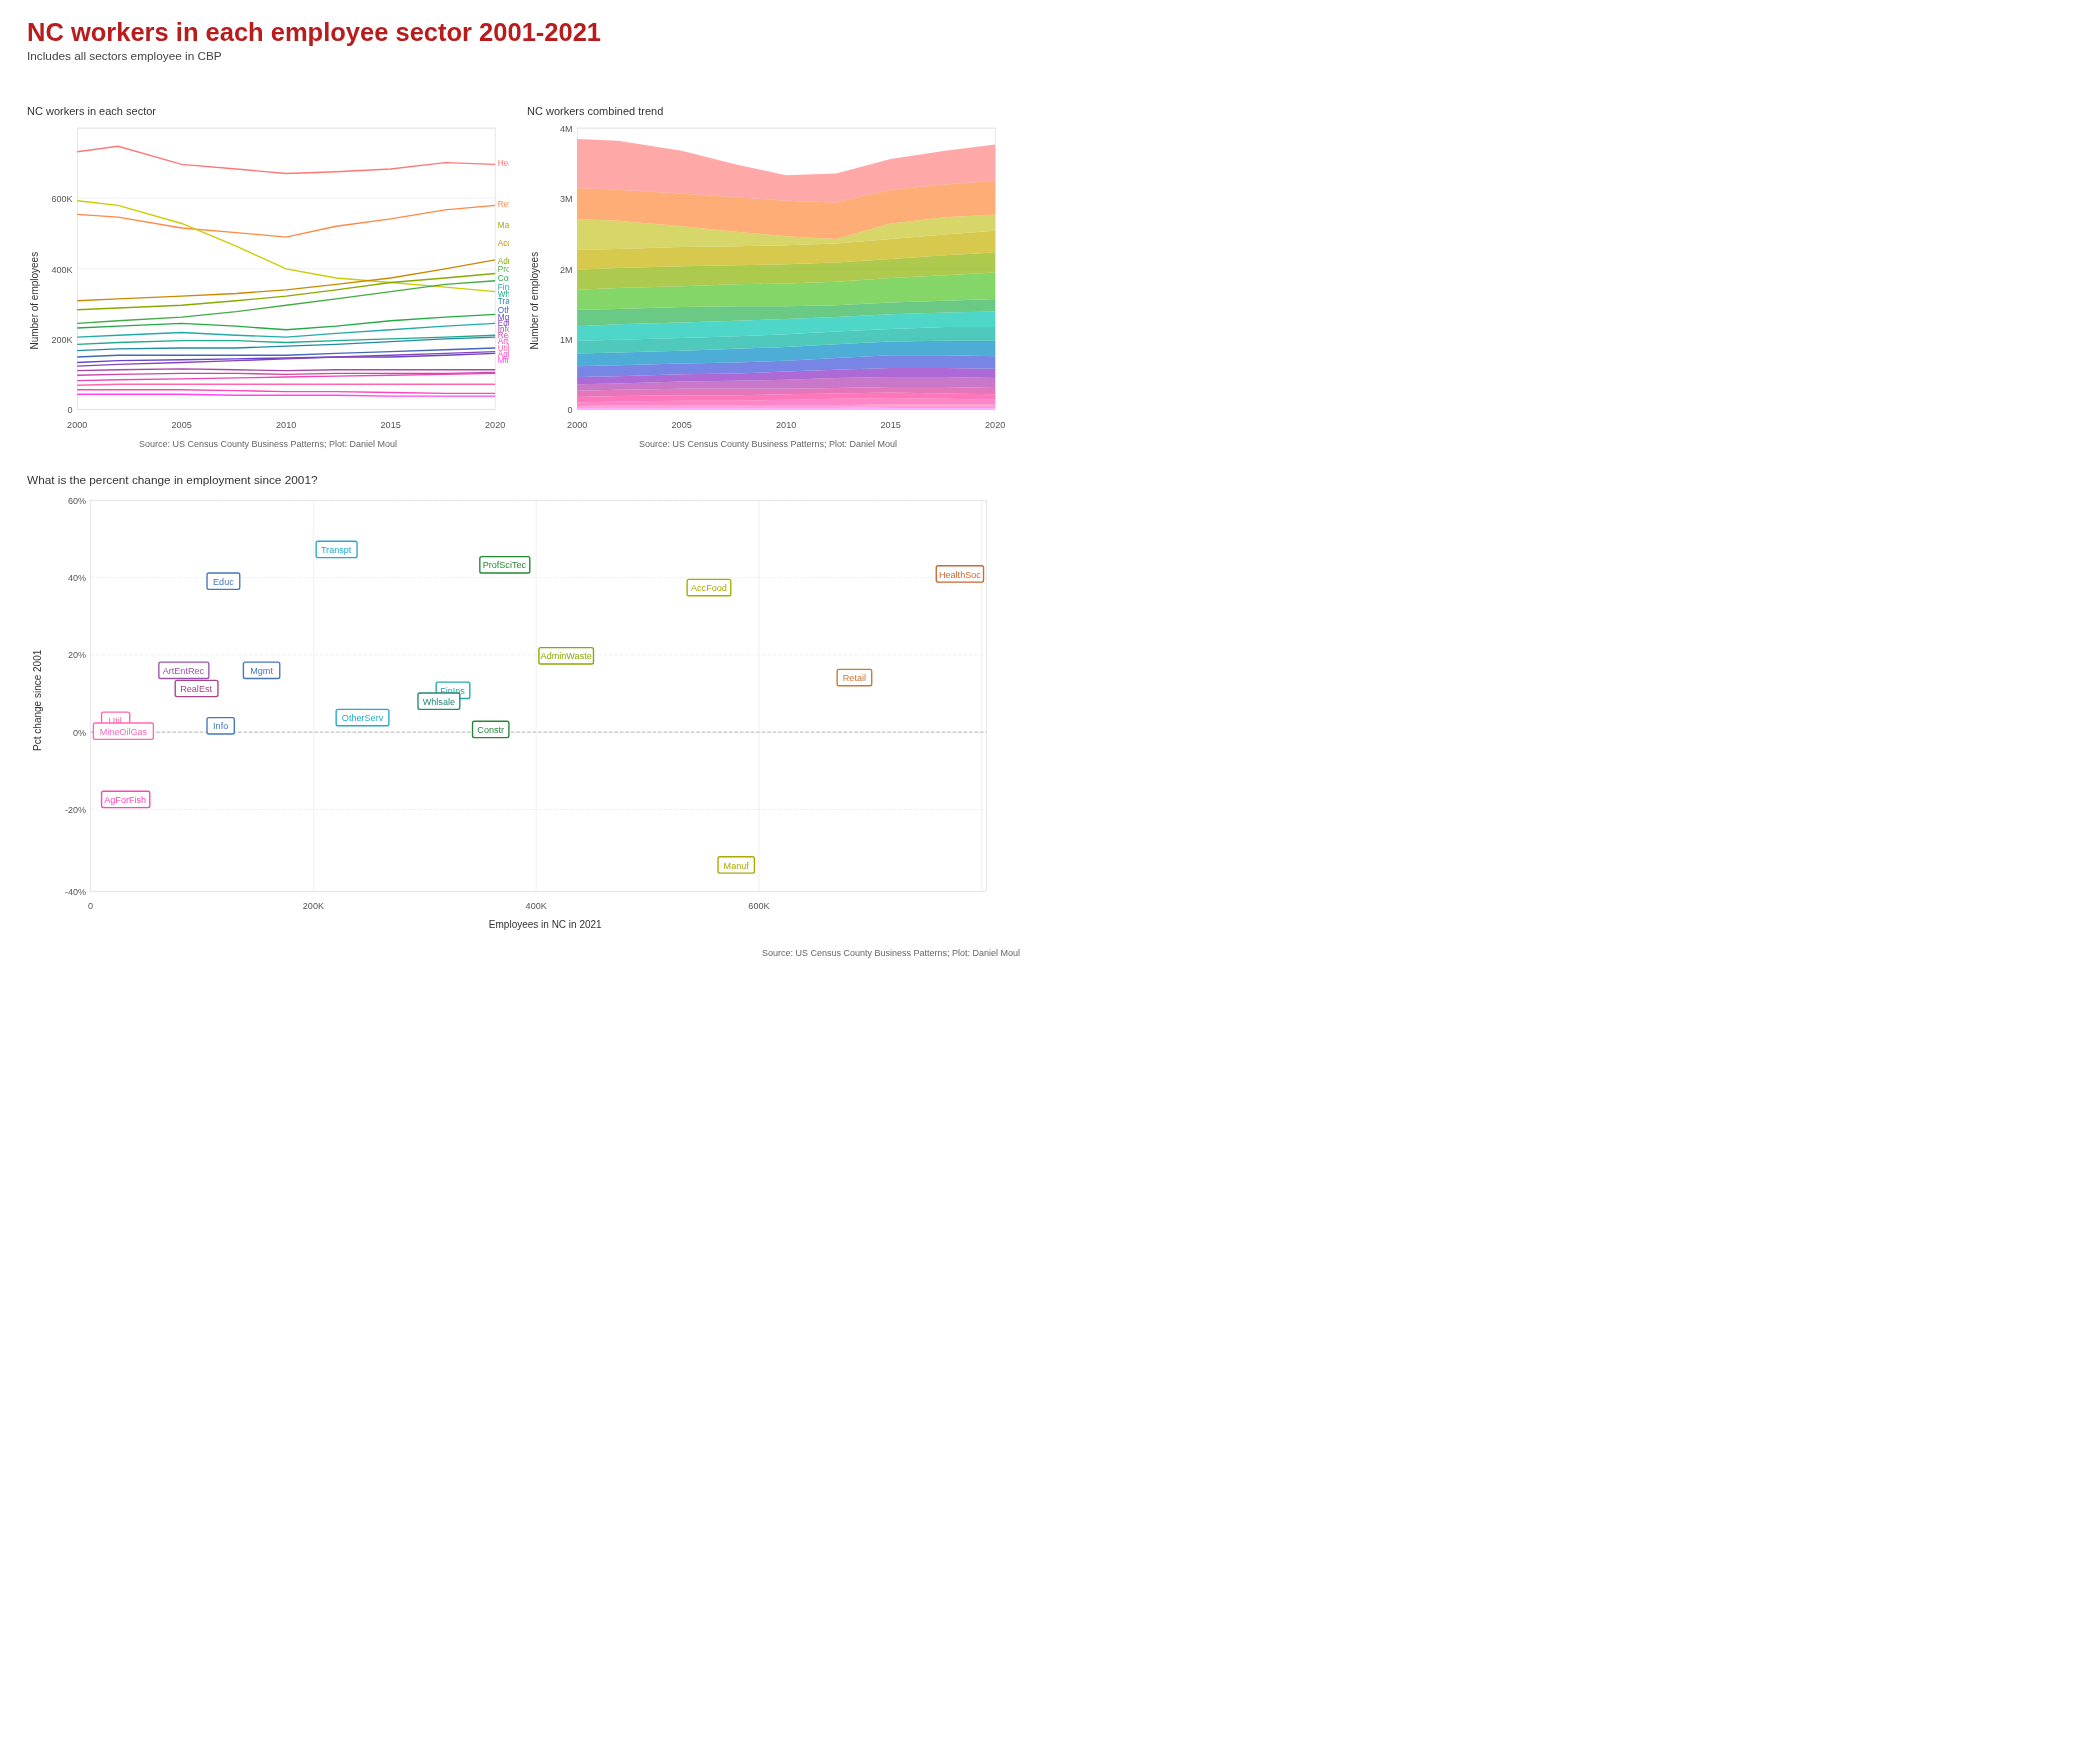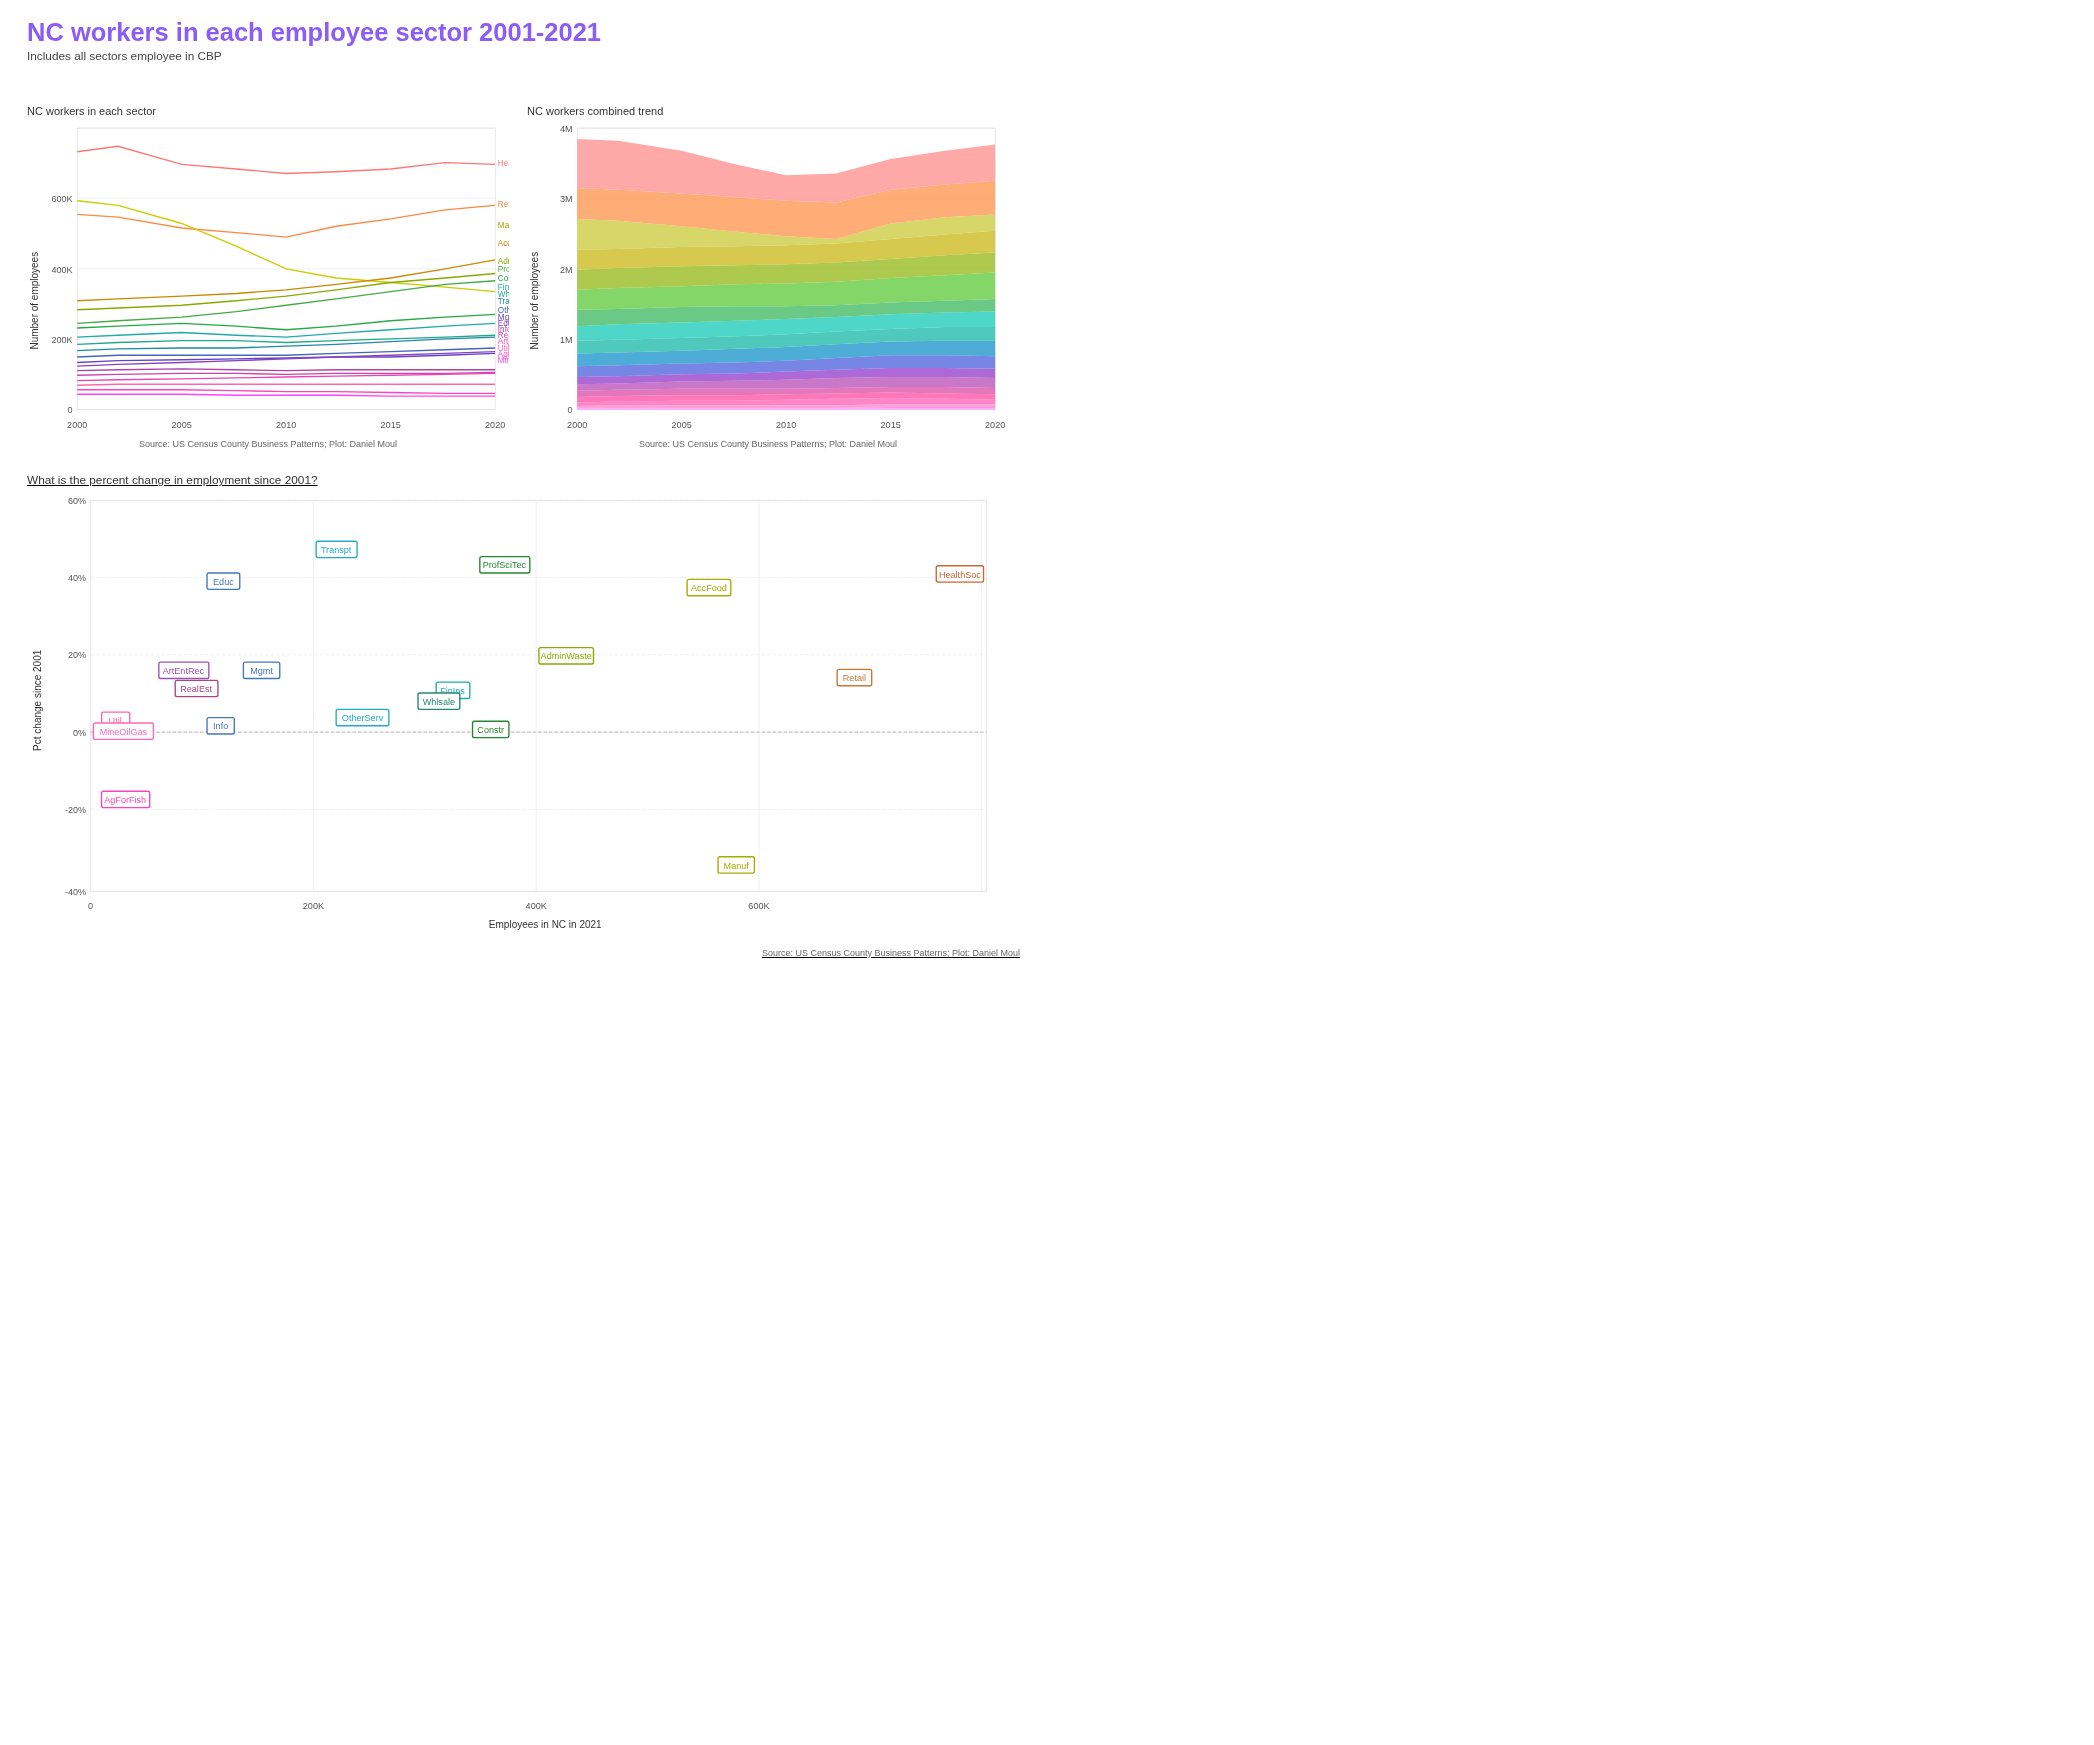--- a/index.html
+++ b/index.html
@@ -6,21 +6,21 @@
     body {
       background: #ffffff;
       font-family: Arial, sans-serif;
       width: 1047px;
       min-height: 873px;
       padding: 18px 27px;
     }
     h1 {
       font-size: 25.5px;
       font-weight: bold;
-      color: #8b5cf6;
+      color: #b91c1c;
       margin-bottom: 1.8px;
     }
     .subtitle {
       font-size: 11.8px;
       color: #444;
       margin-bottom: 12.7px;
     }
     .charts-top {
       display: flex;
       gap: 18px;
@@ -40,21 +40,20 @@
       font-size: 9px;
       color: #666;
       text-align: center;
       margin-top: 1.8px;
     }
     .chart-svg {
       display: block;
     }
     .bottom-chart {
       margin-top: 24px;
-      text-decoration: underline;
     }
     .bottom-chart-title {
       font-size: 11.8px;
       color: #333;
       margin-bottom: 3.6px;
     }
   </style>
 </head>
 <body>
 

